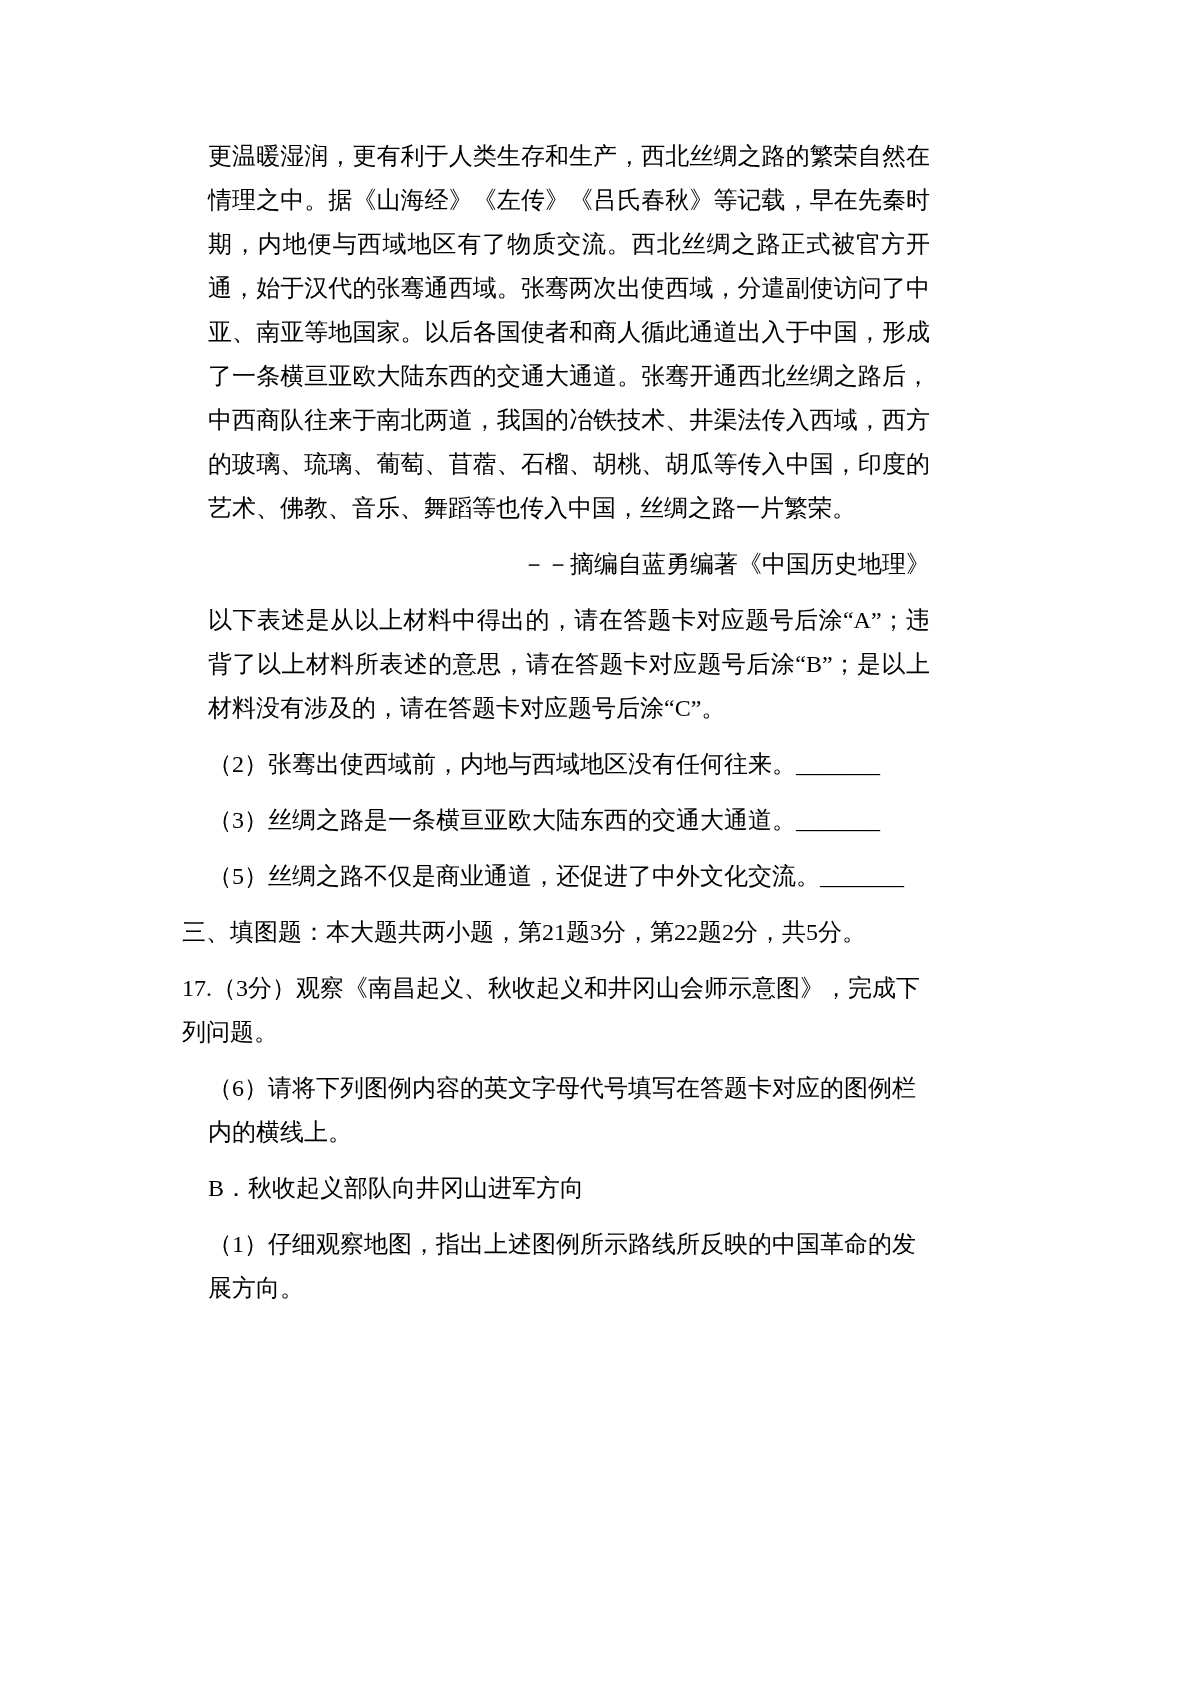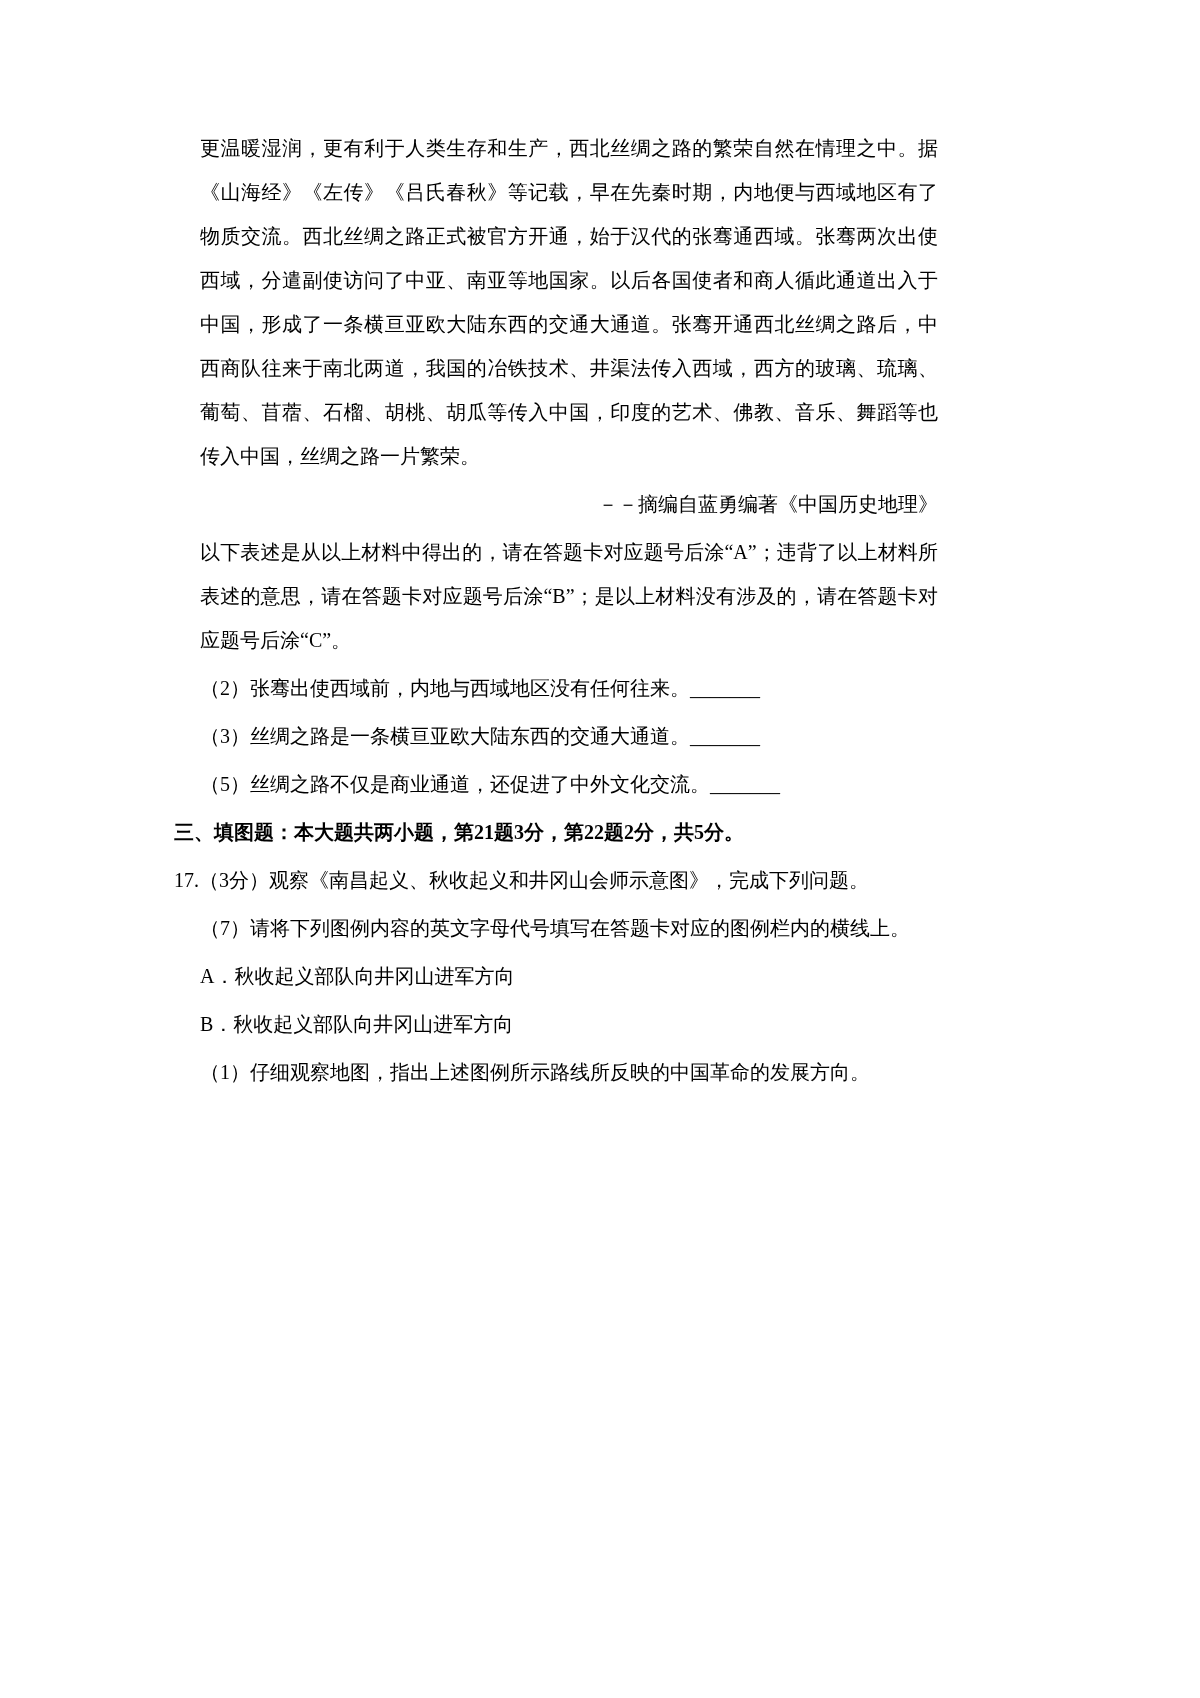--- a/index.html
+++ b/index.html
@@ -14,36 +14,36 @@
     color: #000000;
     font-family: "Liberation Serif", "DejaVu Serif", serif;
   }
   .content {
     position: absolute;
     top: 122px;
     left: 170px;
     width: 772px;
   }
   .content p {
-    margin: 4px;
-    font-size: 20px;
+    margin: 12px;
+    font-size: 24px;
     line-height: 44px;
   }
   .indent {
     padding-left: 26px;
   }
   .justify {
     text-align: justify;
     text-justify: inter-ideograph;
   }
   .attribution {
     text-align: right;
   }
   .bold {
-    font-weight: bold;
+    font-weight: normal;
   }
   .blank {
     letter-spacing: 0;
     white-space: nowrap;
   }
 </style>
 </head>
 <body>
 
 <div class="content">
@@ -57,21 +57,20 @@
   <div>
     <p class="indent"><span>（2）张骞出使西域前，内地与西域地区没有任何往来。</span><span class="blank">_______</span></p>
     <p class="indent"><span>（3）丝绸之路是一条横亘亚欧大陆东西的交通大通道。</span><span class="blank">_______</span></p>
     <p class="indent"><span>（5）丝绸之路不仅是商业通道，还促进了中外文化交流。</span><span class="blank">_______</span></p>
   </div>
 
   <p class="bold">三、填图题：本大题共两小题，第21题3分，第22题2分，共5分。</p>
 
   <p>17.（3分）观察《南昌起义、秋收起义和井冈山会师示意图》，完成下列问题。</p>
 
-  <p class="indent">（7）请将下列图例内容的英文字母代号填写在答题卡对应的图例栏内的横线上。</p>
+  <p class="indent">（6）请将下列图例内容的英文字母代号填写在答题卡对应的图例栏内的横线上。</p>
 
-  <p class="indent">A．秋收起义部队向井冈山进军方向</p>
 
   <p class="indent">B．秋收起义部队向井冈山进军方向</p>
 
   <p class="indent">（1）仔细观察地图，指出上述图例所示路线所反映的中国革命的发展方向。</p>
 
 </div>
 
 </body></html>

